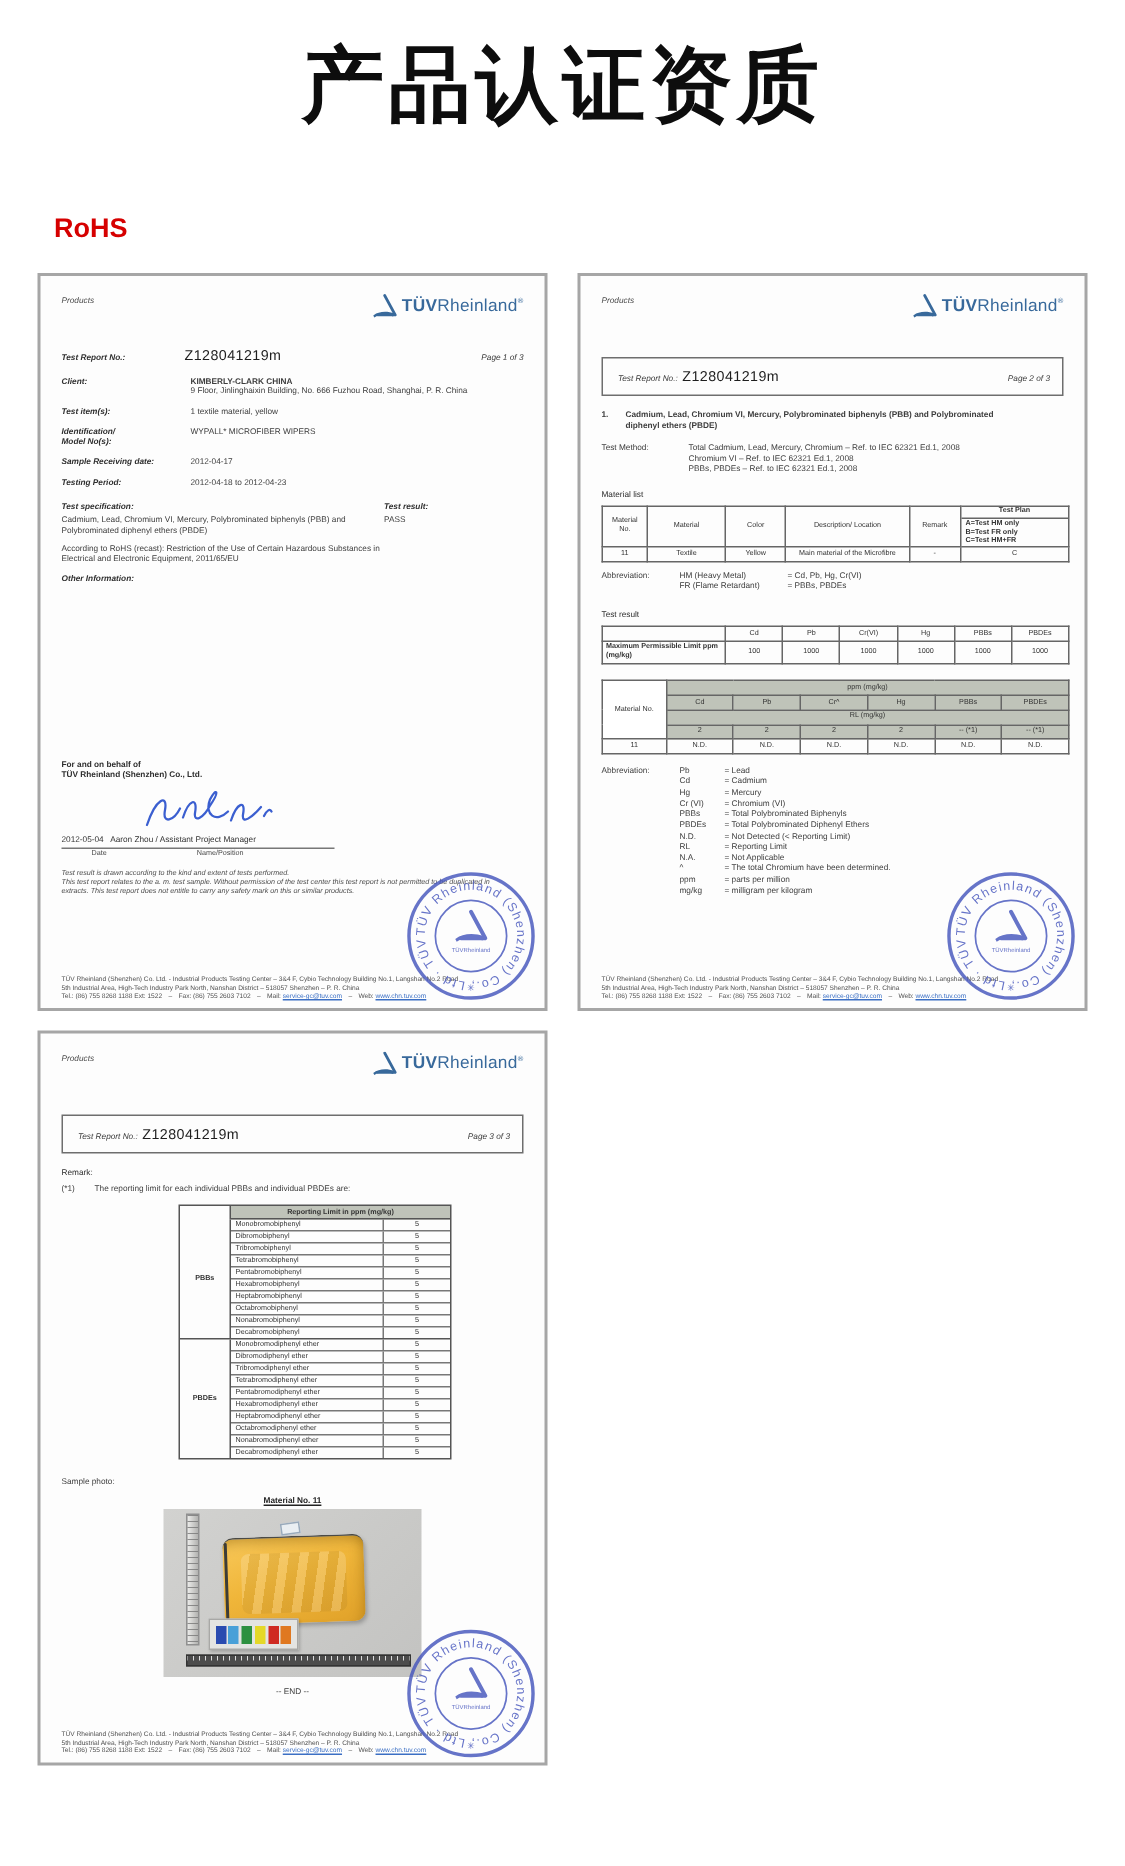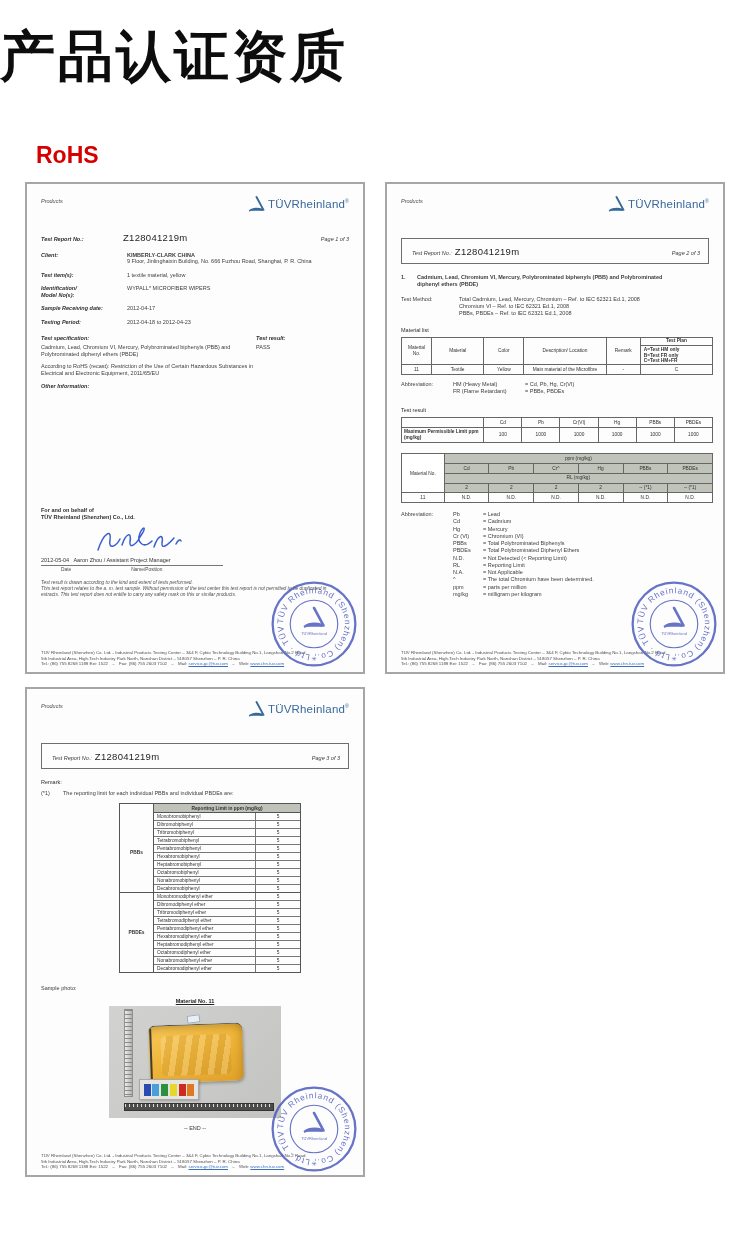--- a/index.html
+++ b/index.html
@@ -5,38 +5,38 @@
   * { margin:0; padding:0; box-sizing:border-box; }
   html,body { background:#ffffff; }
   body {
     width:750px; height:1244px; position:relative;
     font-family:"Liberation Sans", sans-serif; color:#3d3d3d;
     overflow:hidden;
   }
   .link { color:#3b6fc4; text-decoration:underline; cursor:pointer; }
 
   
-  .page-header { position:absolute; top:28px; left:0; width:750px; }
+  .page-header { position:absolute; top:28px; left:0; width:750px; text-align:center; }
   .title-cn { font-size:55px; font-weight:bold; color:#0d0d0d; letter-spacing:3px; font-family:"DejaVu Sans", sans-serif; line-height:1.05; }
   .title-en { font-size:21px; color:#0d0d0d; margin-top:1px; letter-spacing:0.4px; }
-  .rohs { position:absolute; top:142px; left:36px; font-size:23px; font-weight:bold; color:#d60000; }
+  .rohs { position:absolute; top:142px; left:36px; font-size:18px; font-weight:bold; color:#d60000; }
 
   
   .cert { position:absolute; width:340px; background:#fdfdfd; border:2px solid #a6a6a6; overflow:hidden; font-size:5.5px; }
   #cert1 { left:25px; top:182px; height:492px; }
   #cert2 { left:385px; top:182px; height:492px; }
   #cert3 { left:25px; top:687px; height:490px; }
   .cert-inner { position:relative; width:100%; height:100%; padding:12px 14px 26px 14px; }
 
   .doc-top { display:flex; justify-content:space-between; align-items:flex-start; height:26px; }
   .products { font-size:5.5px; font-style:italic; color:#4a4a4a; padding-top:2px; }
   .tuv-logo { display:flex; align-items:center; gap:3px; color:#38699b; }
   .tuv-logo svg { width:17px; height:16px; }
   .tuv-text { font-size:11.5px; letter-spacing:0.2px; }
-  .tuv-text b { font-weight:normal; }
+  .tuv-text b { font-weight:bold; }
   .tuv-text sup { font-size:5px; }
 
   
   .lbl { font-weight:bold; font-style:italic; color:#2e2e2e; }
   .frow { display:grid; grid-template-columns:82px 1fr; column-gap:4px; margin-bottom:7px; line-height:1.18; }
   .reportrow { display:grid; grid-template-columns:82px 1fr 52px; align-items:baseline; margin:10px 0 9px 0; }
   .repno { font-size:9.5px; color:#1e1e1e; letter-spacing:0.3px; }
   .pagecell { font-style:italic; text-align:right; color:#3a3a3a; }
   .strong { font-weight:bold; }
 

